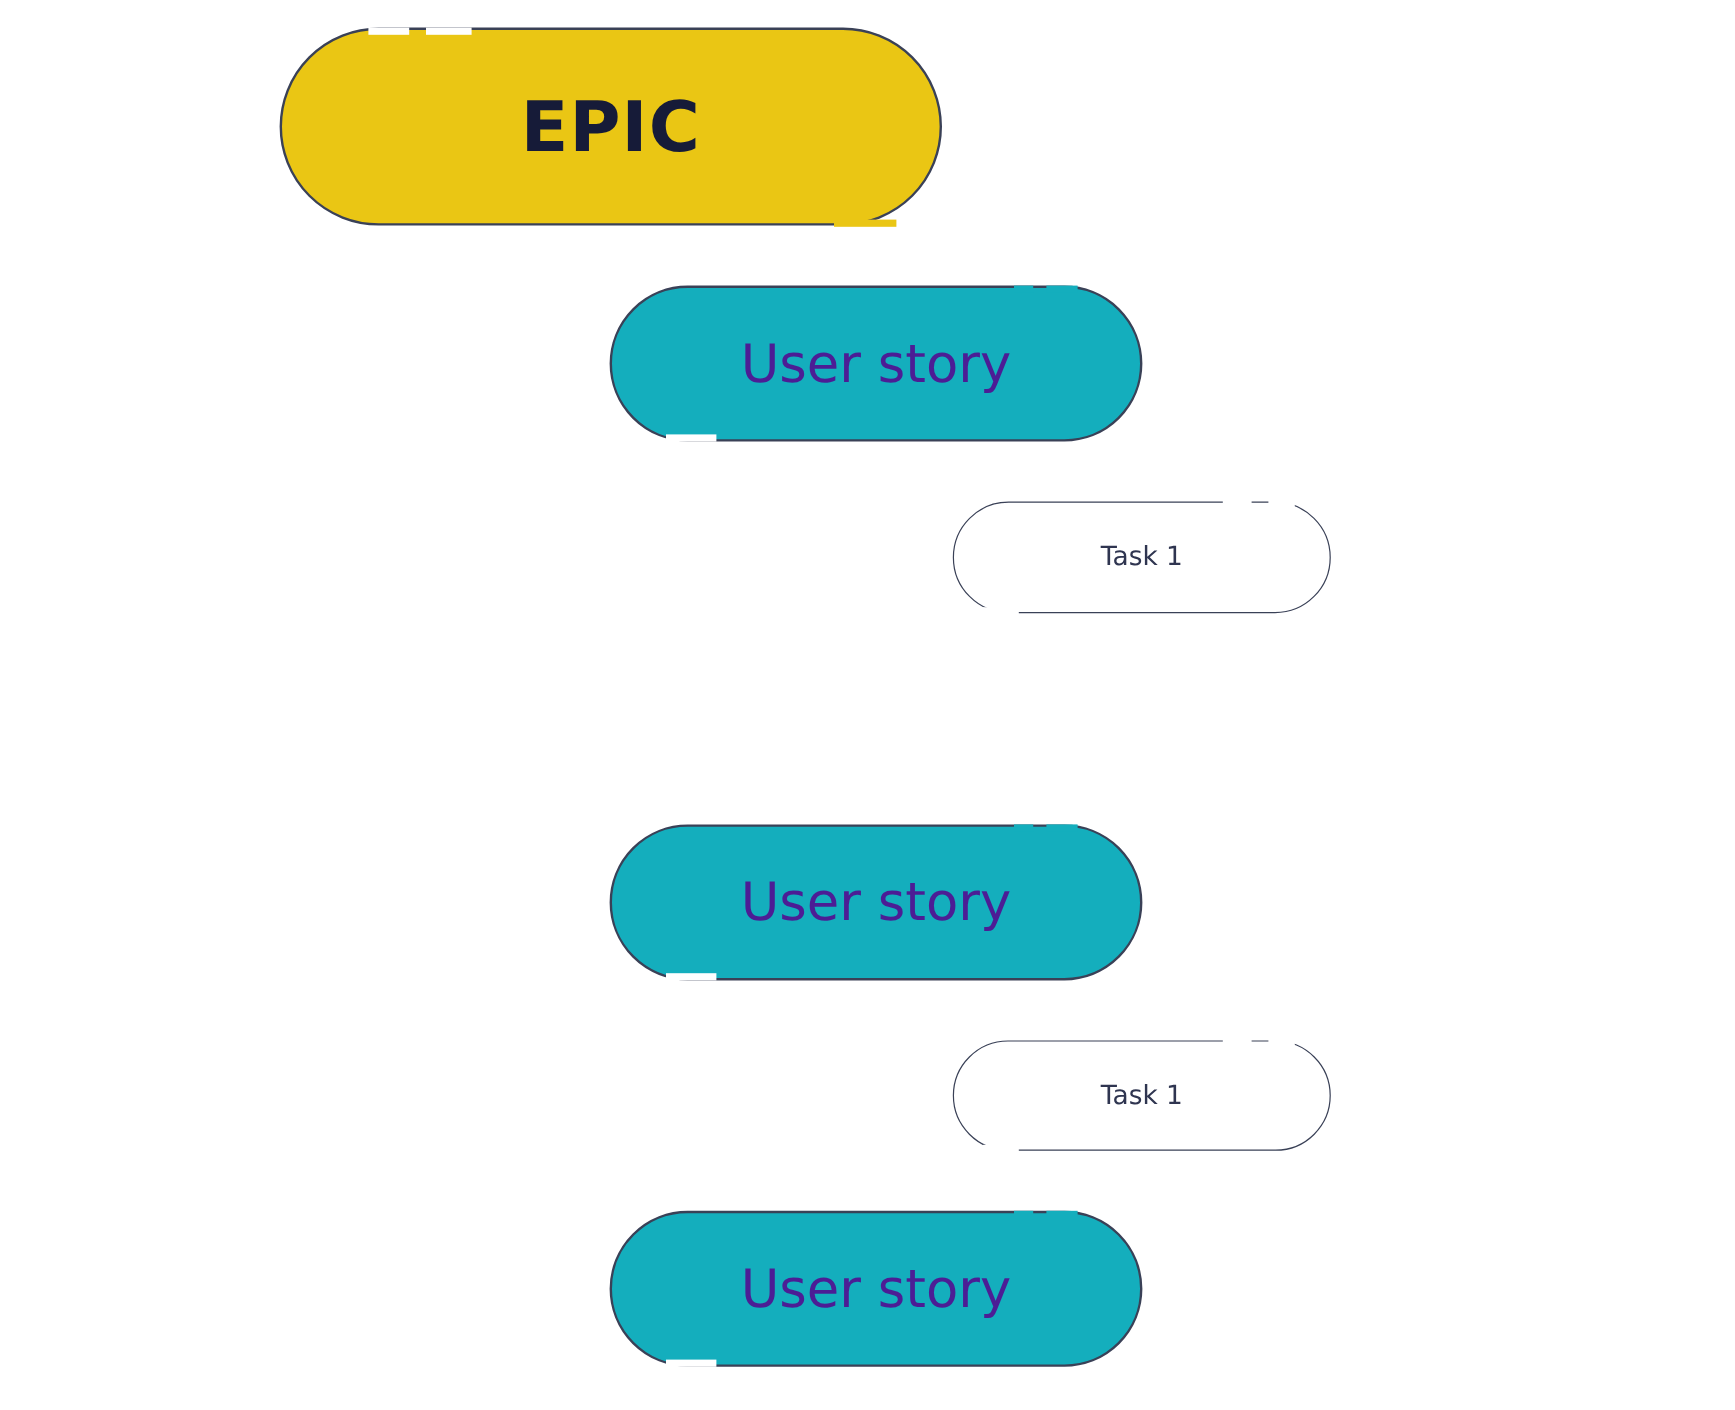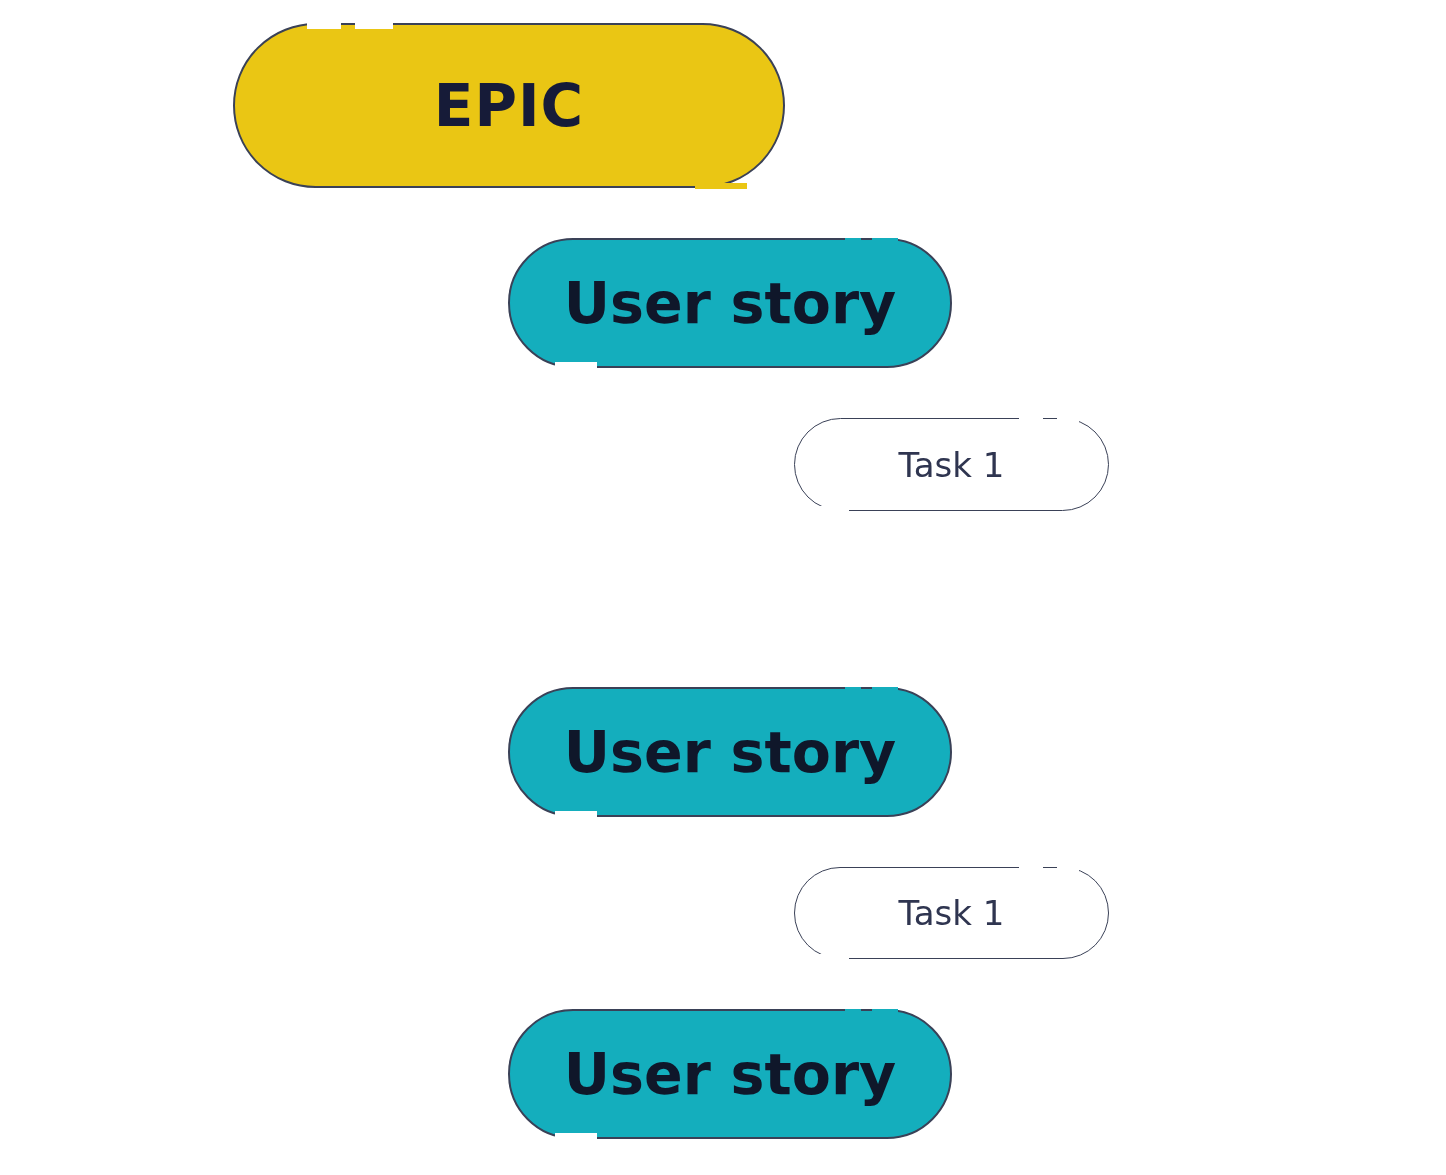--- a/index.html
+++ b/index.html
@@ -28,28 +28,28 @@
   }
   .pill.epic {
     background: #EAC614;
     color: #161B38;
     font-weight: bold;
     font-size: 58px;
     letter-spacing: 1px;
   }
   .pill.story {
     background: #14AEBD;
-    color: #0f172a;
-    font-size: 57px;
-    font-weight: 700;
+    color: #4c1d95;
+    font-size: 44px;
+    font-weight: 400;
   }
   .pill.task {
     background: #FFFFFF;
     color: #2F3550;
-    font-size: 34px;
+    font-size: 22px;
     border-width: 1.8px;
   }
   
   .gap {
     position: absolute;
     height: 6px;
     pointer-events: none;
   }
   .gap.white { background: #ffffff; }
   .gap.yellow { background: #EAC614; }

